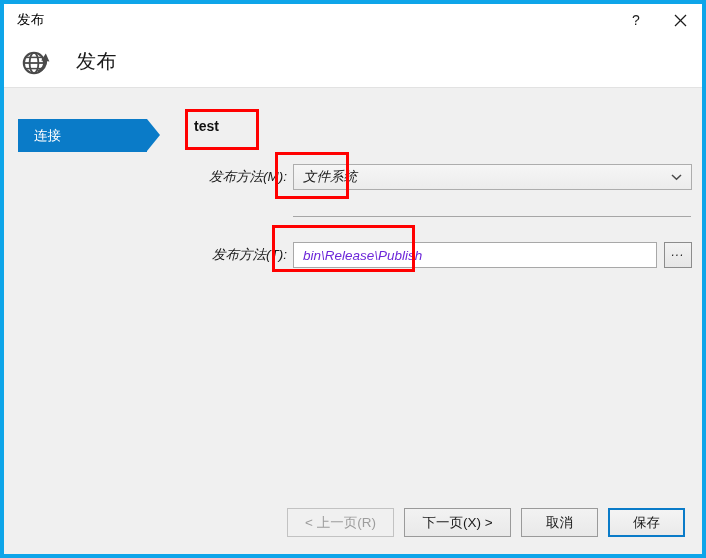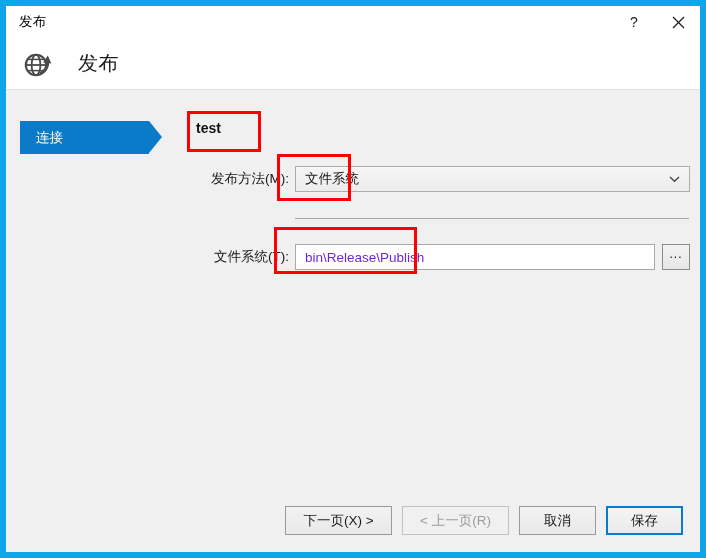--- a/index.html
+++ b/index.html
@@ -14,21 +14,21 @@
     color: #1a1a1a;
     overflow: hidden;
     position: relative;
   }
 
   #dialog {
     position: absolute;
     left: 0; top: 0;
     width: 706px; height: 558px;
     background: #f0f0f0;
-    border: 6px solid #0ea5e9;
+    border: 4px solid #0ea5e9;
     display: flex;
     flex-direction: column;
   }
 
   
   .titlebar {
     height: 32px;
     background: #ffffff;
     display: flex;
     align-items: center;
@@ -132,20 +132,21 @@
     margin-bottom: 25px;
     height: 20px;
     line-height: 20px;
   }
 
   .field-row {
     display: flex;
     align-items: center;
     height: 32px;
     margin-bottom: 10px;
+    font-style: italic;
   }
   .field-label {
     font-size: 13.5px;
     color: #1a1a1a;
     text-align: right;
     width: 108px;
     flex: 0 0 auto;
     margin-right: 6px;
     white-space: nowrap;
     user-select: none;
@@ -330,32 +331,32 @@
             </svg>
           </span>
         </div>
       </div>
 
       <div class="divider-row">
         <div class="divider"></div>
       </div>
 
       <div class="field-row">
-        <div class="field-label">文件系统(T):</div>
+        <div class="field-label">发布方法(T):</div>
         <div class="textinput">
           <span class="textinput-value">bin\Release\Publish</span>
         </div>
         <div class="browse-btn">...</div>
       </div>
 
     </div>
 
     <div class="footer">
+      <div class="btn wide disabled">&lt; 上一页(R)</div>
       <div class="btn wide">下一页(X) &gt;</div>
-      <div class="btn wide disabled">&lt; 上一页(R)</div>
       <div class="btn">取消</div>
       <div class="btn focused">保存</div>
     </div>
 
   </div>
 
   <div class="annot" id="annot-profile"></div>
   <div class="annot" id="annot-method"></div>
   <div class="annot" id="annot-target"></div>
 

